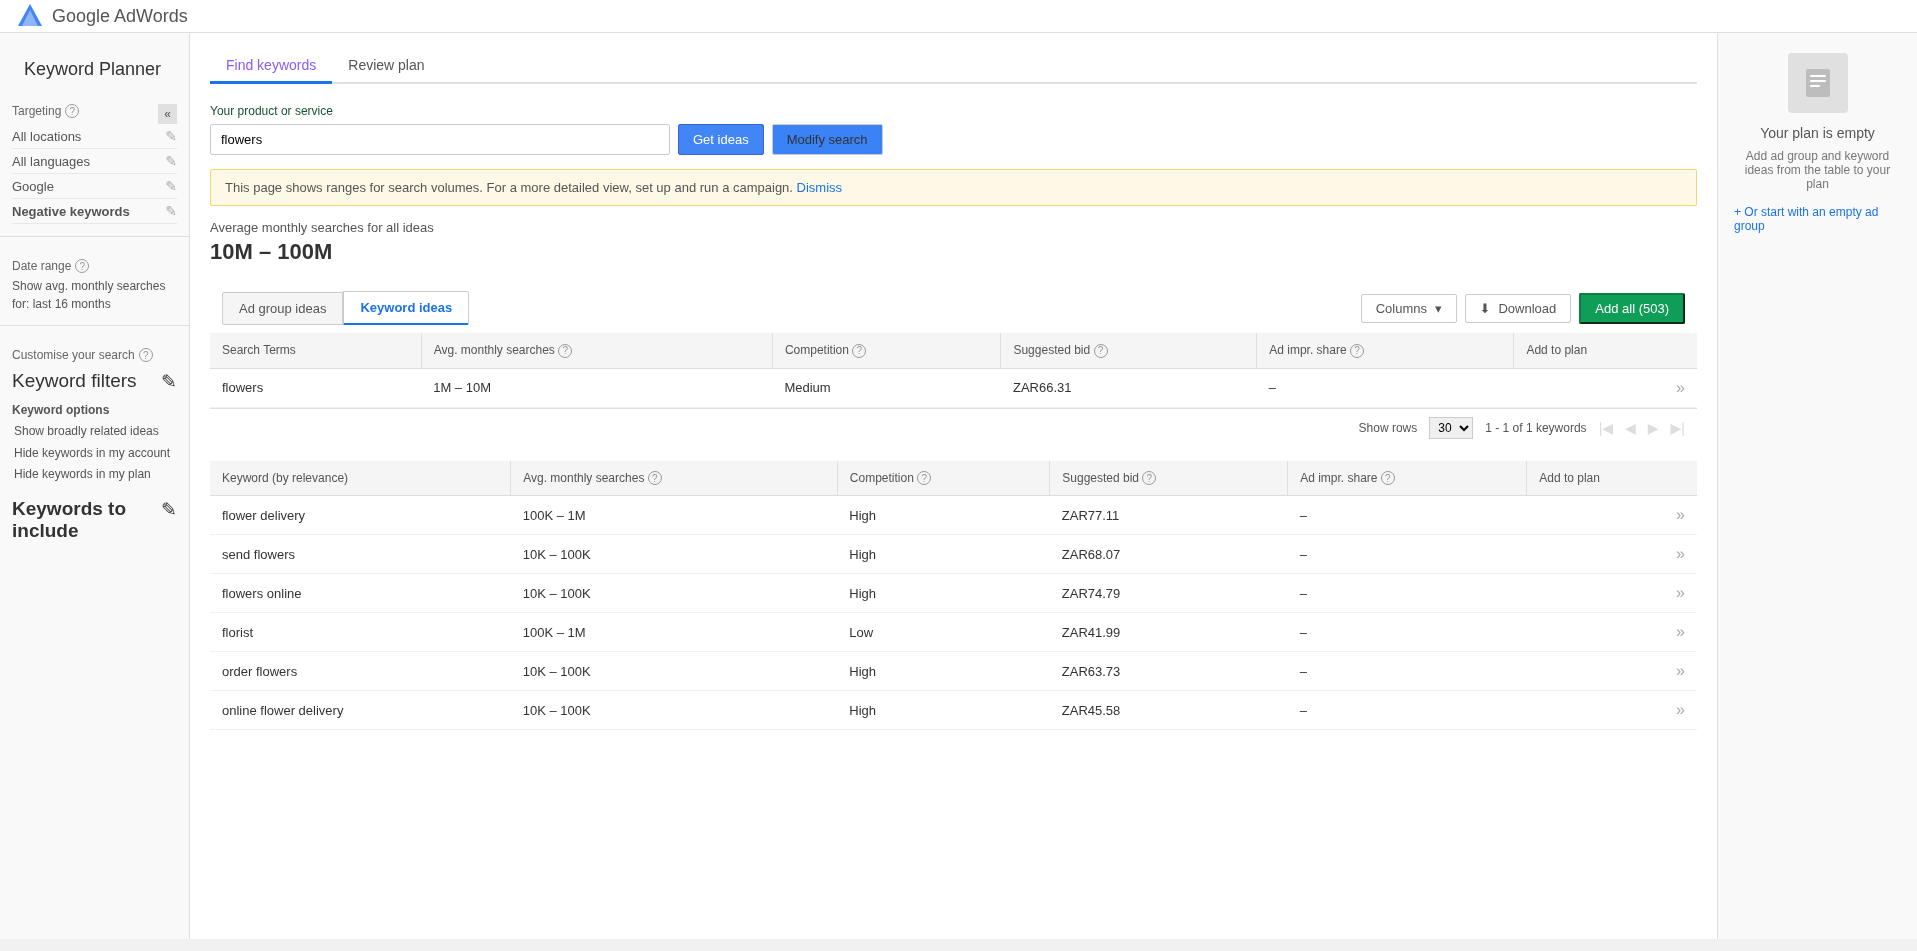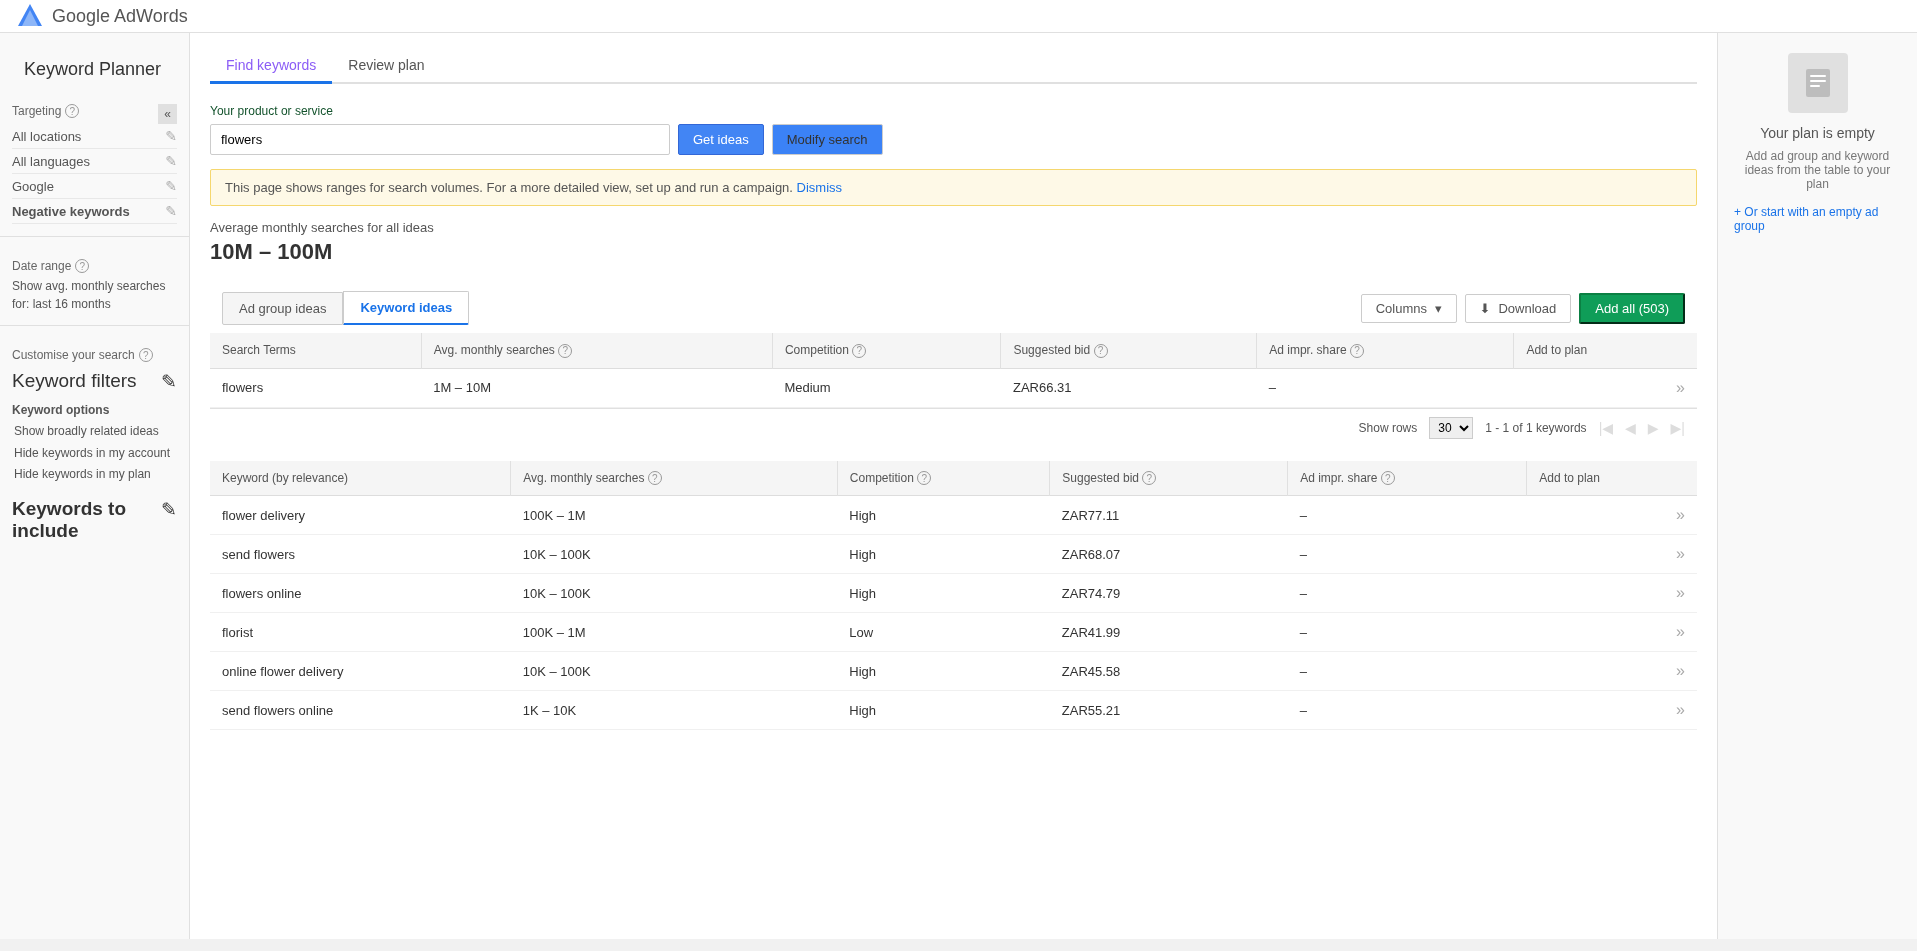--- a/index.html
+++ b/index.html
@@ -504,32 +504,32 @@
     </tr>
             <tr class="table-row">
       <td>florist</td>
       <td>100K – 1M</td>
       <td>Low</td>
       <td>ZAR41.99</td>
       <td class="dash-text">–</td>
       <td class="add-col"><span class="add-btn">»</span></td>
     </tr>
             <tr class="table-row">
+      <td>order flowers</td>
+      <td>10K – 100K</td>
+      <td>High</td>
+      <td>ZAR63.73</td>
+      <td class="dash-text">–</td>
+      <td class="add-col"><span class="add-btn">»</span></td>
+    </tr>
+            <tr class="table-row">
       <td>online flower delivery</td>
       <td>10K – 100K</td>
       <td>High</td>
       <td>ZAR45.58</td>
-      <td class="dash-text">–</td>
-      <td class="add-col"><span class="add-btn">»</span></td>
-    </tr>
-            <tr class="table-row">
-      <td>send flowers online</td>
-      <td>1K – 10K</td>
-      <td>High</td>
-      <td>ZAR55.21</td>
       <td class="dash-text">–</td>
       <td class="add-col"><span class="add-btn">»</span></td>
     </tr>
           </tbody>
       </table>
     </div>
   </div>
 
   <div class="right-panel">
     <div class="plan-empty-icon">

